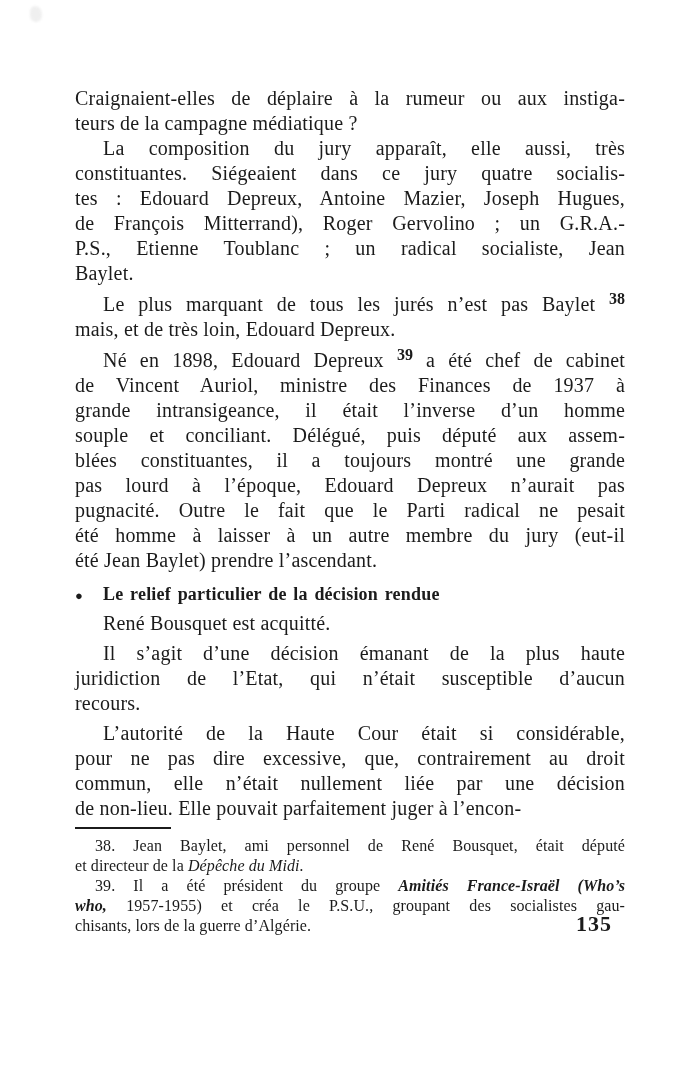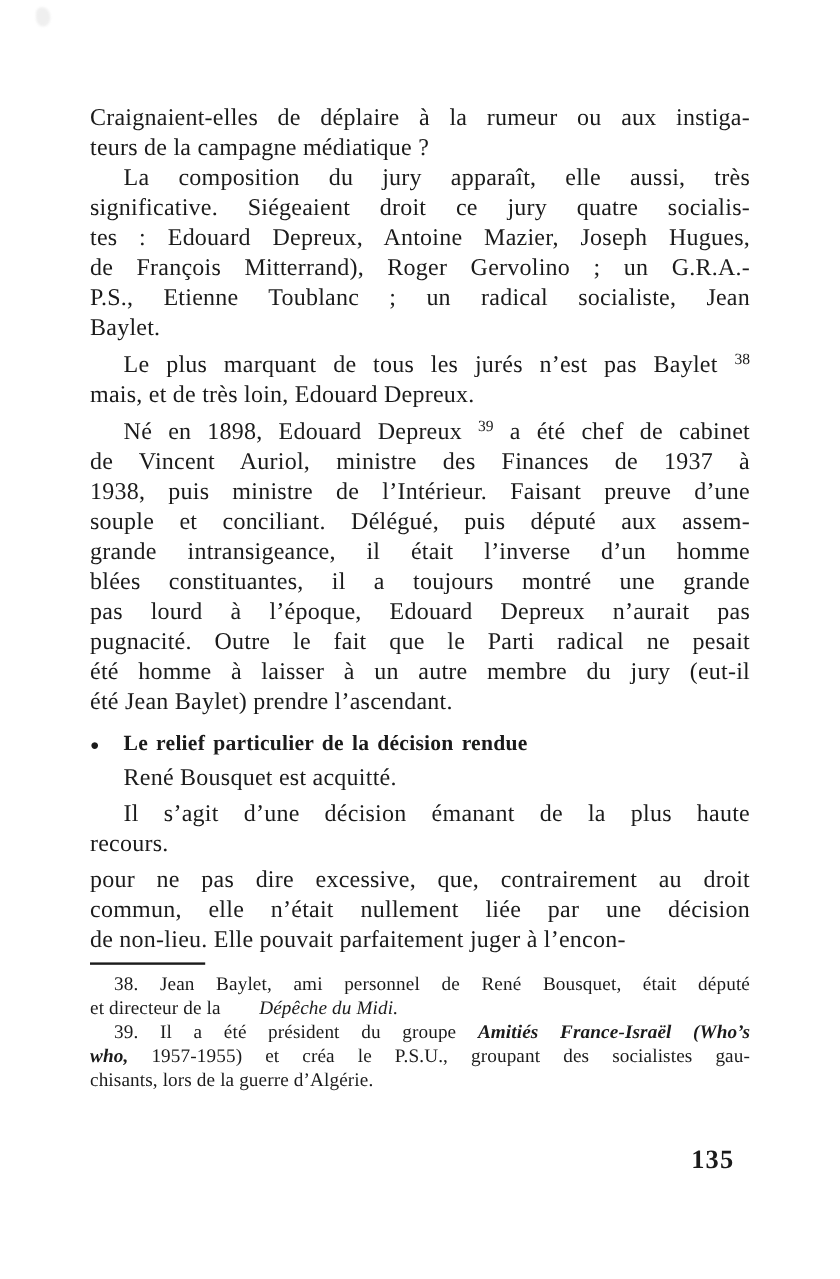--- a/index.html
+++ b/index.html
@@ -40,26 +40,26 @@
   }
   .line.last { text-align-last: left; }
   .body .line.ind { text-indent: 28px; }
   .fn .line {
     font-size: 16px;
     line-height: 20px;
     letter-spacing: 0.1px;
   }
   .fn .line.ind { text-indent: 20px; font-family: Liberation Serif, serif; }
   .sup {
-    font-size: 13px;
-    font-weight: 400;
+    font-size: 16px;
+    font-weight: 700;
     vertical-align: 7px;
     letter-spacing: 0;
   }
-  .fn .italic { font-style: italic; margin-left: 28px; }
+  .fn .italic { font-style: italic; }
   .fn .bolditalic { font-style: italic; font-weight: 700; }
   .heading {
     display: flex;
     align-items: baseline;
     margin-top: 9px;
     margin-bottom: 3px;
     font-weight: 700;
     font-size: 18px;
     line-height: 25px;
     letter-spacing: 0.2px;
@@ -71,72 +71,73 @@
   }
   .fn-rule {
     width: 96px;
     border: 0;
     border-top: 2.5px solid #1b1b1b;
     margin: 6px 0 7px 0;
   }
   .page-number {
     position: absolute;
     right: 72px;
-    top: 953px;
+    top: 911px;
     font-size: 22px;
     font-weight: 700;
     letter-spacing: 1px;
   }
 </style>
 </head>
 <body>
 
 <div class="page">
   <div class="scan-artifact"></div>
   <main class="text-block">
       <div class="para body">
         <div class="line">Craignaient-elles de déplaire à la rumeur ou aux instiga-</div>
         <div class="line last">teurs de la campagne médiatique ?</div>
       </div>
       <div class="para body">
         <div class="line ind">La composition du jury apparaît, elle aussi, très</div>
-        <div class="line">significative. Siégeaient droit ce jury quatre socialis-</div>
+        <div class="line">constituantes. Siégeaient dans ce jury quatre socialis-</div>
         <div class="line">tes : Edouard Depreux, Antoine Mazier, Joseph Hugues,</div>
         <div class="line">de François Mitterrand), Roger Gervolino ; un G.R.A.-</div>
         <div class="line">P.S., Etienne Toublanc ; un radical socialiste, Jean</div>
         <div class="line last">Baylet.</div>
       </div>
       <div class="para body">
         <div class="line ind">Le plus marquant de tous les jurés n’est pas Baylet <span class="sup">38</span></div>
         <div class="line last">mais, et de très loin, Edouard Depreux.</div>
       </div>
       <div class="para body">
         <div class="line ind">Né en 1898, Edouard Depreux <span class="sup">39</span><span class=""> a été chef de cabinet</span></div>
         <div class="line">de Vincent Auriol, ministre des Finances de 1937 à</div>
-        <div class="line">1938, puis ministre de l’Intérieur. Faisant preuve d’une</div>
+        <div class="line">grande intransigeance, il était l’inverse d’un homme</div>
         <div class="line">souple et conciliant. Délégué, puis député aux assem-</div>
-        <div class="line">grande intransigeance, il était l’inverse d’un homme</div>
         <div class="line">blées constituantes, il a toujours montré une grande</div>
         <div class="line">pas lourd à l’époque, Edouard Depreux n’aurait pas</div>
         <div class="line">pugnacité. Outre le fait que le Parti radical ne pesait</div>
         <div class="line">été homme à laisser à un autre membre du jury (eut-il</div>
         <div class="line last">été Jean Baylet) prendre l’ascendant.</div>
       </div>
       <div class="heading">
         <span class="bullet">●</span>
         <span>Le relief particulier de la décision rendue</span>
       </div>
       <div class="para body">
         <div class="line last ind">René Bousquet est acquitté.</div>
       </div>
       <div class="para body gap">
         <div class="line ind">Il s’agit d’une décision émanant de la plus haute</div>
+        <div class="line">juridiction de l’Etat, qui n’était susceptible d’aucun</div>
         <div class="line last">recours.</div>
       </div>
       <div class="para body gap">
+        <div class="line ind">L’autorité de la Haute Cour était si considérable,</div>
         <div class="line">pour ne pas dire excessive, que, contrairement au droit</div>
         <div class="line">commun, elle n’était nullement liée par une décision</div>
         <div class="line last">de non-lieu. Elle pouvait parfaitement juger à l’encon-</div>
       </div>
       <hr class="fn-rule">
       <div class="para fn">
         <div class="line ind">38. Jean Baylet, ami personnel de René Bousquet, était député</div>
         <div class="line last">et directeur de la <span class="italic">Dépêche du Midi.</span></div>
       </div>
       <div class="para fn">

